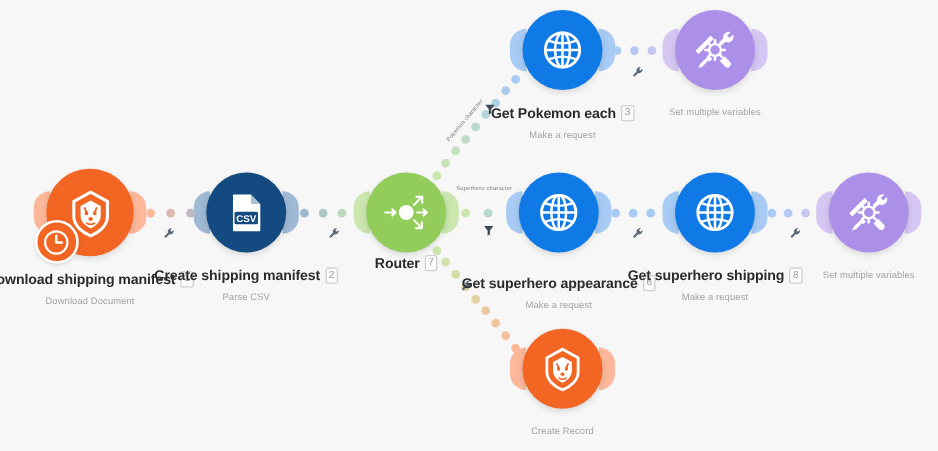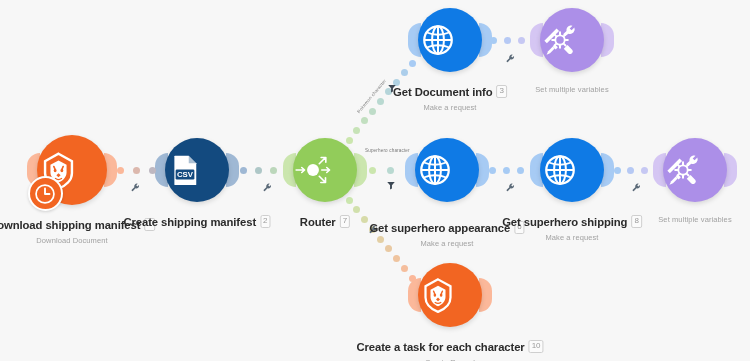--- a/index.html
+++ b/index.html
@@ -11,21 +11,21 @@
     position:relative;
     -webkit-font-smoothing:antialiased;
   }
   #canvas{position:absolute;inset:0;width:750px;height:361px;}
 
   
   .node{position:absolute;}
   .bubble{
     position:absolute;left:0;top:0;
     border-radius:50%;
-    display:flex;align-items:center;justify-content:flex-start;
+    display:flex;align-items:center;justify-content:center;
     box-shadow:0 2px 5px rgba(0,0,0,.13);
     z-index:4;
   }
   .bubble svg{display:block;}
 
   
   .cheek{
     position:absolute;top:50%;
     width:13px;height:34px;
     z-index:1;
@@ -121,53 +121,54 @@
         <svg width="40" height="40" viewBox="0 0 64 64">
           <path d="M16 9 h22 l12 12 v34 a1 1 0 0 1 -1 1 h-33 a1 1 0 0 1 -1 -1 v-45 a1 1 0 0 1 1 -1 z" fill="#fff"></path>
           <path d="M38 9 v12 h12 z" fill="currentColor" opacity=".35"></path>
           <rect x="17" y="31" width="30" height="16" rx="2" fill="currentColor"></rect>
           <text x="32" y="43.6" text-anchor="middle" fill="#fff" font-family="Liberation Sans, sans-serif" font-size="12.5" font-weight="bold">CSV</text>
         </svg>
       </div>
     </div>
     <div class="lbl" style="left: 197px; top: 212px;">
       <div><span class="title">Create shipping manifest</span><span class="num">2</span></div>
+      <div class="sub">Parse CSV</div>
     </div>
     <div class="node" style="left: 293px; top: 138px; width: 64px; height: 64px;">
       <div class="cheek in" style="background: rgb(203, 230, 174);"></div>
       <div class="cheek out" style="background: rgb(203, 230, 174);"></div>
       <div class="bubble" style="width: 64px; height: 64px; background: rgb(146, 204, 90); color: rgb(146, 204, 90);">
         <svg width="40" height="40" viewBox="0 0 64 64">
           <circle cx="32" cy="32" r="9.5" fill="#fff"></circle>
           <path d="M5 32 h13 M14 28 l4.5 4 -4.5 4" stroke="#fff" stroke-width="2.6" fill="none" stroke-linecap="round" stroke-linejoin="round"></path>
           <path d="M46 32 h12 M54 28 l4.5 4 -4.5 4" stroke="#fff" stroke-width="2.6" fill="none" stroke-linecap="round" stroke-linejoin="round"></path>
           <path d="M42 22 L52 12 M45 12 h7.5 v7.5" stroke="#fff" stroke-width="2.6" fill="none" stroke-linecap="round" stroke-linejoin="round"></path>
           <path d="M42 42 L52 52 M52 44.5 v7.5 h-7.5" stroke="#fff" stroke-width="2.6" fill="none" stroke-linecap="round" stroke-linejoin="round"></path>
         </svg>
       </div>
     </div>
-    <div class="lbl" style="left: 325px; top: 212px;">
+    <div class="lbl" style="left: 325px; top: 202px;">
       <div><span class="title">Router</span><span class="num">7</span></div>
     </div>
     <div class="node" style="left: 418px; top: 8px; width: 64px; height: 64px;">
       <div class="cheek in" style="background: rgb(167, 203, 244);"></div>
       <div class="cheek out" style="background: rgb(167, 203, 244);"></div>
       <div class="bubble" style="width: 64px; height: 64px; background: rgb(15, 122, 229); color: rgb(15, 122, 229);">
         <svg width="40" height="40" viewBox="0 0 64 64">
           <circle cx="32" cy="32" r="22" fill="none" stroke="#fff" stroke-width="3.6"></circle>
           <ellipse cx="32" cy="32" rx="9.5" ry="22" fill="none" stroke="#fff" stroke-width="3.2"></ellipse>
           <line x1="10" y1="32" x2="54" y2="32" stroke="#fff" stroke-width="3.2"></line>
           <path d="M14 20 q18 7 36 0" fill="none" stroke="#fff" stroke-width="3"></path>
           <path d="M14 44 q18 -7 36 0" fill="none" stroke="#fff" stroke-width="3"></path>
           <line x1="32" y1="10" x2="32" y2="54" stroke="#fff" stroke-width="3.2"></line>
         </svg>
       </div>
     </div>
     <div class="lbl" style="left: 450px; top: 82px;">
-      <div><span class="title">Get Document info</span><span class="num">3</span></div>
+      <div><span class="title">Get Pokemon each</span><span class="num">3</span></div>
       <div class="sub">Make a request</div>
     </div>
     <div class="node" style="left: 540px; top: 8px; width: 64px; height: 64px;">
       <div class="cheek in" style="background: rgb(213, 198, 243);"></div>
       <div class="cheek out" style="background: rgb(213, 198, 243);"></div>
       <div class="bubble" style="width: 64px; height: 64px; background: rgb(172, 143, 232); color: rgb(172, 143, 232);">
         <svg width="40" height="40" viewBox="0 0 64 64">
           <circle cx="32" cy="32" r="7.5" fill="none" stroke="#fff" stroke-width="3"></circle>
           <line x1="40.2" y1="32" x2="44.5" y2="32" stroke="#fff" stroke-width="3.2" stroke-linecap="round"></line>
           <line x1="37.79827560572969" y1="37.798275605729685" x2="40.838834764831844" y2="40.838834764831844" stroke="#fff" stroke-width="3.2" stroke-linecap="round"></line>
@@ -260,21 +261,20 @@
           <path d="M32 17 L44 23.5 L44 35 C44 42 38 47.5 32 50 C26 47.5 20 42 20 35 L20 23.5 Z" fill="#fff"></path>
           <path d="M25 26 q2 4 2.3 7 M39 26 q-2 4 -2.3 7" stroke="currentColor" stroke-width="2.4" fill="none" stroke-linecap="round"></path>
           <ellipse cx="27" cy="32" rx="2.1" ry="2.6" fill="currentColor"></ellipse>
           <ellipse cx="37" cy="32" rx="2.1" ry="2.6" fill="currentColor"></ellipse>
           <path d="M32 36 l3.2 3 -3.2 3 -3.2 -3 Z" fill="currentColor"></path>
           <path d="M27.5 44 q4.5 3 9 0" stroke="currentColor" stroke-width="2" fill="none" stroke-linecap="round"></path>
         </svg>
       </div>
     </div>
     <div class="lbl" style="left: 450px; top: 337px;">
-      <div><span class="title">Create a task for each character</span><span class="num">10</span></div>
       <div class="sub">Create Record</div>
     </div>
     <div class="dots" style="left: 0px; top: 0px; width: 750px; height: 361px;">
       <div class="dot" style="width: 7px; height: 7px; left: 116.5px; top: 166.5px; background: rgb(251, 184, 154);"></div>
       <div class="dot" style="width: 7px; height: 7px; left: 132.5px; top: 166.5px; background: rgb(220, 184, 173);"></div>
       <div class="dot" style="width: 7px; height: 7px; left: 148.5px; top: 166.5px; background: rgb(190, 184, 193);"></div>
       <div class="dot" style="width: 7px; height: 7px; left: 164.5px; top: 166.5px; background: rgb(159, 184, 212);"></div>
     </div>
     <div class="dots" style="left: 0px; top: 0px; width: 750px; height: 361px;">
       <div class="dot" style="width: 7px; height: 7px; left: 239.5px; top: 166.5px; background: rgb(159, 184, 212);"></div>

